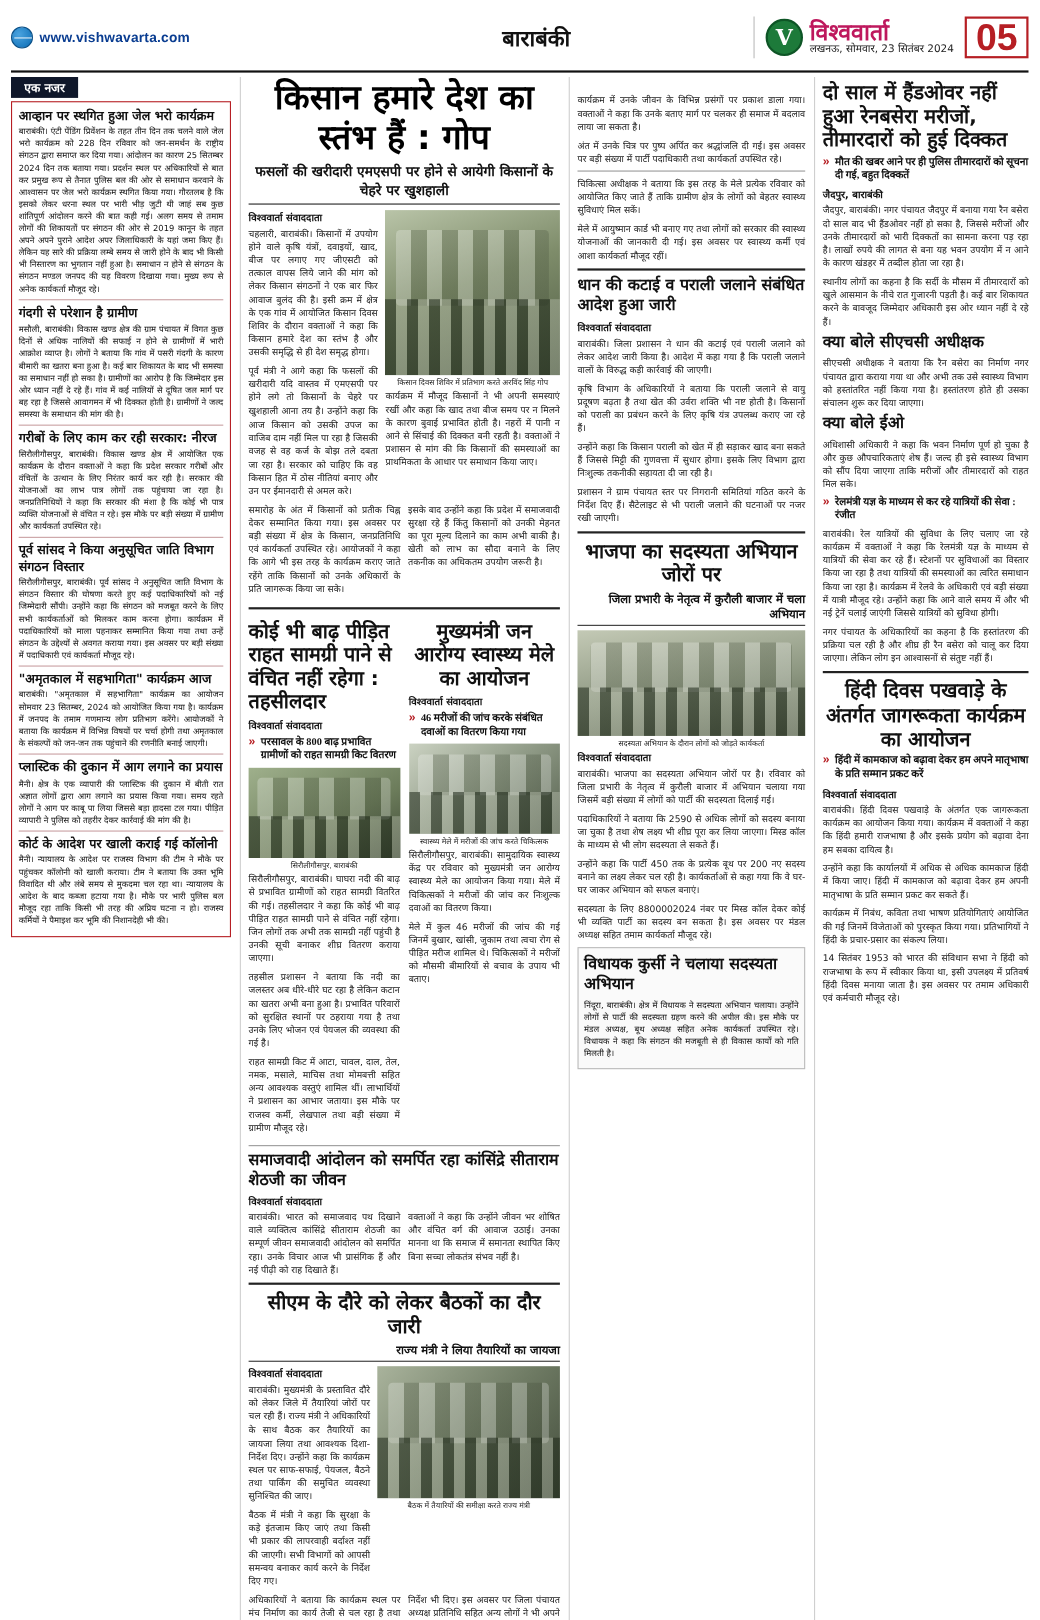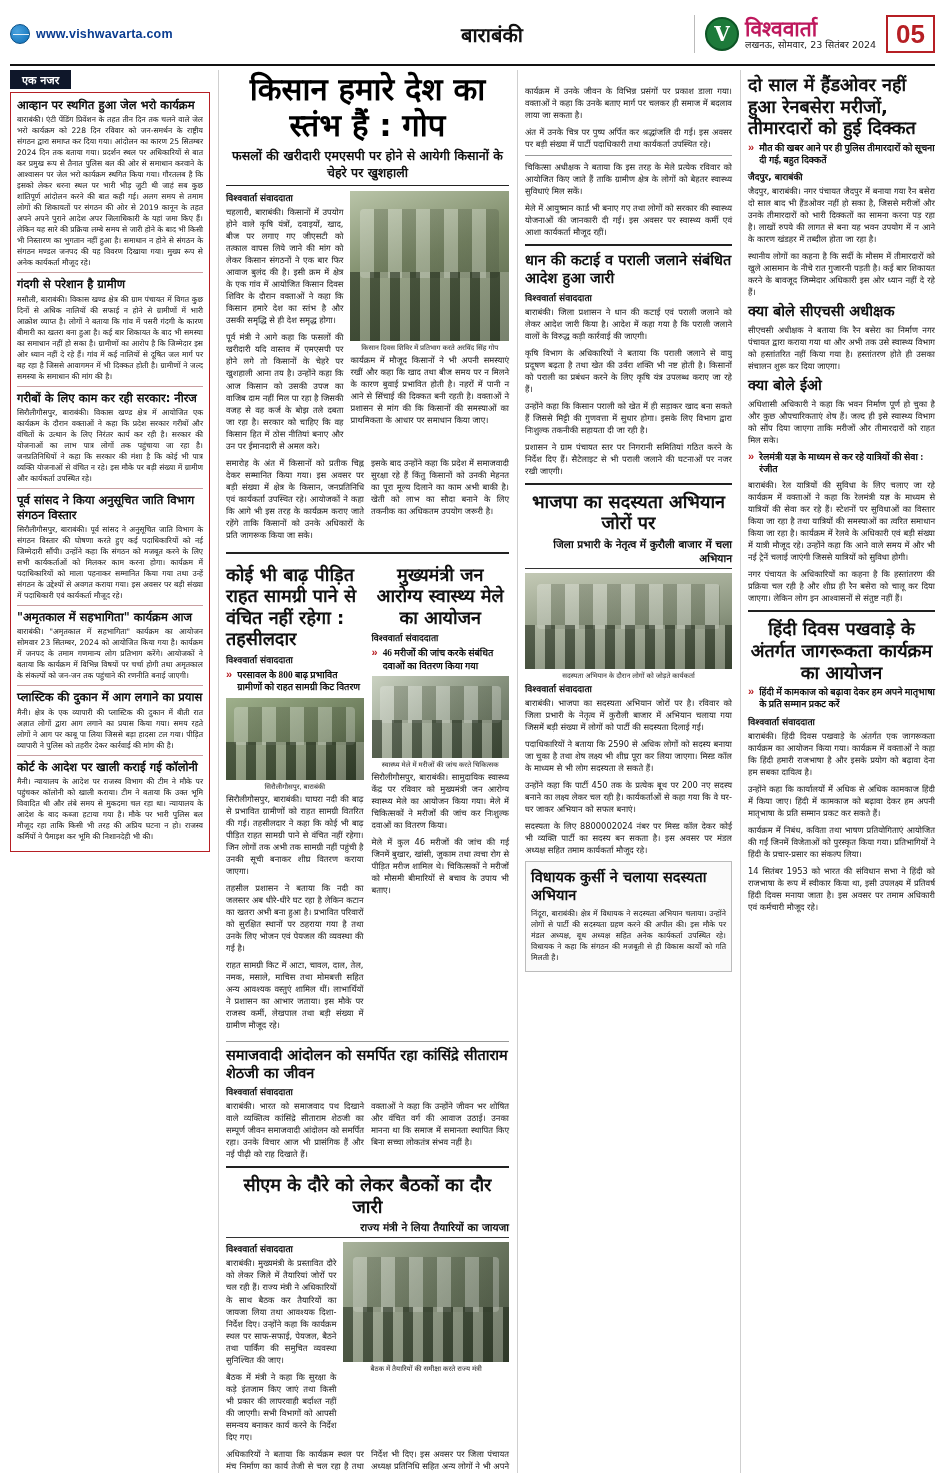--- a/index.html
+++ b/index.html
@@ -62,21 +62,21 @@
     border:2px solid #0e5526;
   }
   .logo-text { line-height:1.05; }
   .logo-title {
     font-size: 21px; font-weight:bold; color:#be185d;
     font-family:"DejaVu Sans", sans-serif;
   }
   .logo-sub { font-size: 9.5px; color:#222; font-family:"DejaVu Sans", sans-serif;}
   .page-no {
     border:2px solid #b61f24; color:#b61f24;
-    font-size: 26px; font-weight:bold;
+    font-size: 34px; font-weight:bold;
     padding: 0 8px; line-height: 34px; height:38px;
     font-family:"Liberation Sans", sans-serif;
   }
 
   
   .grid {
     display: grid;
     grid-template-columns: 200px 1fr 215px 195px;
     gap: 8px;
   }

